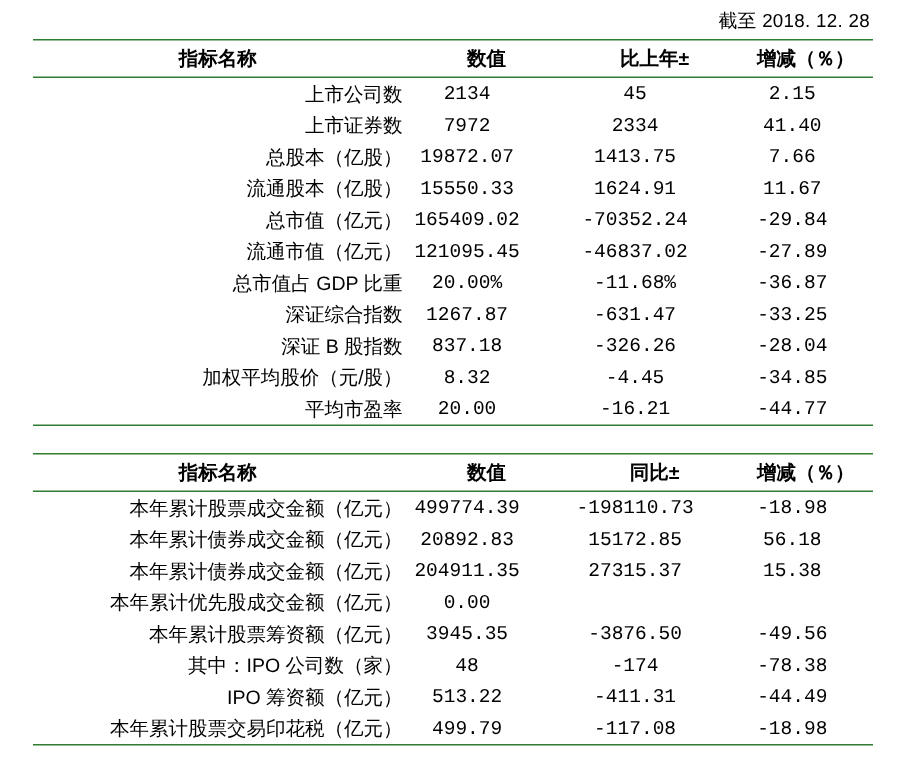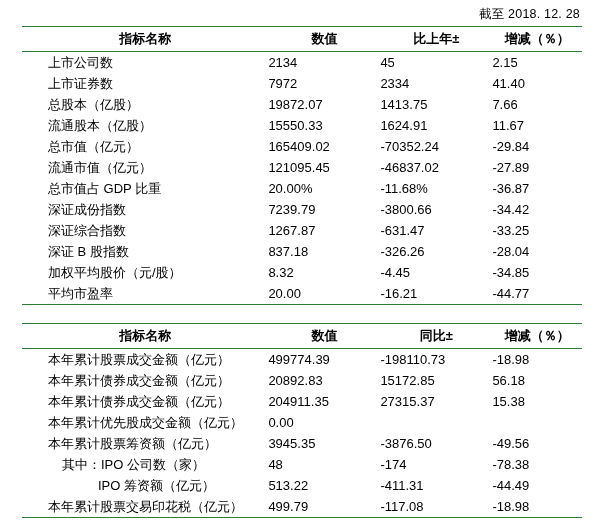--- a/index.html
+++ b/index.html
@@ -51,34 +51,35 @@
     text-align: center;
     padding: 3px 0 4px 0;
   }
   .rule-top {
     border-top: 1.6px solid #2e7d32;
   }
   .rule-bot {
     border-bottom: 1.6px solid #2e7d32;
   }
   .tbl tbody td.name {
-    text-align: left;
+    text-align: right;
     padding-left: 26px;
     white-space: nowrap;
   }
   .tbl tbody td.name.indent1 {
     padding-left: 40px;
   }
   .tbl tbody td.name.indent2 {
     padding-left: 76px;
   }
   .tbl tbody td.num {
-    text-align: left;
+    text-align: center;
     padding-right: 26px;
     white-space: nowrap;
+    font-family: Liberation Mono, monospace;
   }
   .tbl tbody td.num.chg {
     padding-right: 18px;
   }
   .gap {
     height: 18px;
   }
 </style>
 </head>
 <body>
@@ -139,26 +140,20 @@
         <td class="num">-46837.02</td>
         <td class="num chg">-27.89</td>
       </tr>
       <tr>
         <td class="name">总市值占 GDP 比重</td>
         <td class="num">20.00%</td>
         <td class="num">-11.68%</td>
         <td class="num chg">-36.87</td>
       </tr>
       <tr>
-        <td class="name">深证成份指数</td>
-        <td class="num">7239.79</td>
-        <td class="num">-3800.66</td>
-        <td class="num chg">-34.42</td>
-      </tr>
-      <tr>
         <td class="name">深证综合指数</td>
         <td class="num">1267.87</td>
         <td class="num">-631.47</td>
         <td class="num chg">-33.25</td>
       </tr>
       <tr>
         <td class="name">深证 B 股指数</td>
         <td class="num">837.18</td>
         <td class="num">-326.26</td>
         <td class="num chg">-28.04</td>

